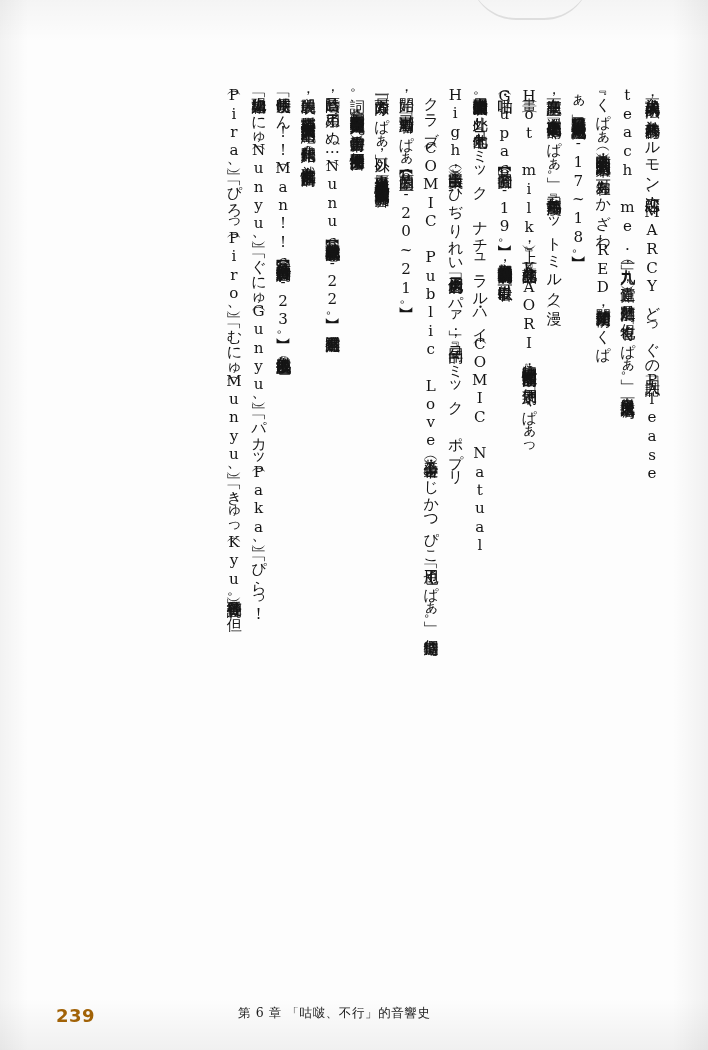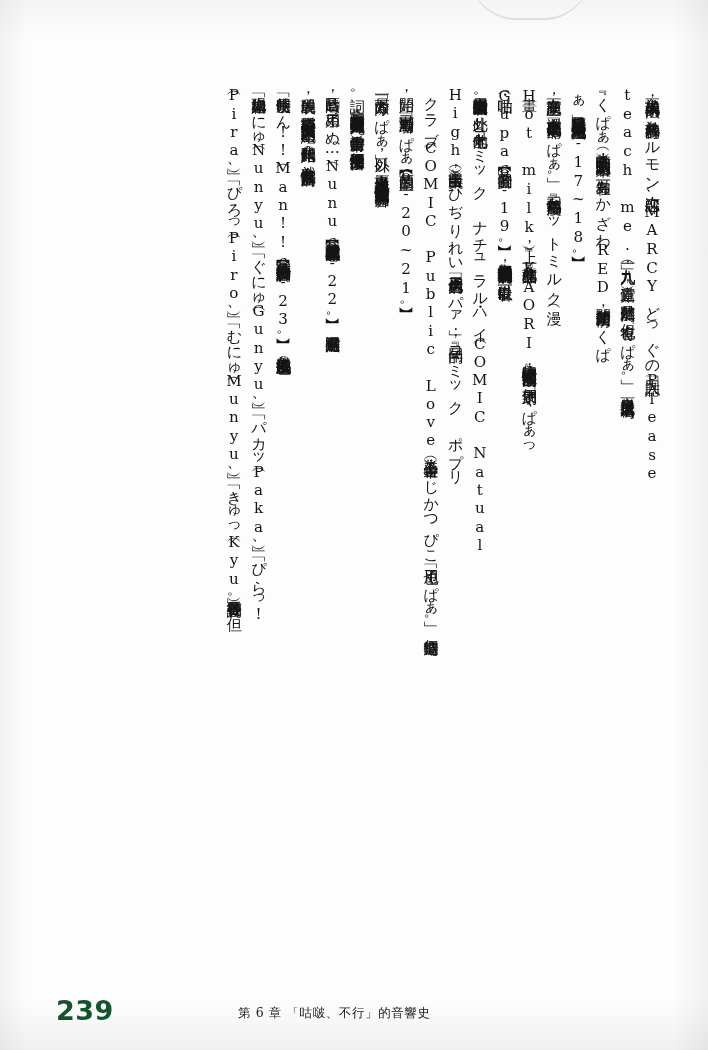--- a/index.html
+++ b/index.html
@@ -61,25 +61,25 @@
     word-break: break-all;
     color: #151515;
   }
 
   
   .vcol.tight { letter-spacing: 0.3px; }
   .folio {
     position: absolute;
     left: 56px;
     bottom: 24px;
-    font-size: 27px;
+    font-size: 18px;
     font-weight: bold;
     letter-spacing: 0.5px;
     font-family: "DejaVu Sans", "Liberation Sans", sans-serif;
-    color: #14532d;
+    color: #a16207;
   }
   .running-head {
     position: absolute;
     left: 238px;
     bottom: 28px;
     font-size: 12.5px;
     letter-spacing: 0.6px;
     color: #1a1a1a;
     font-family: "DejaVu Serif", "Liberation Serif", serif;
   }

